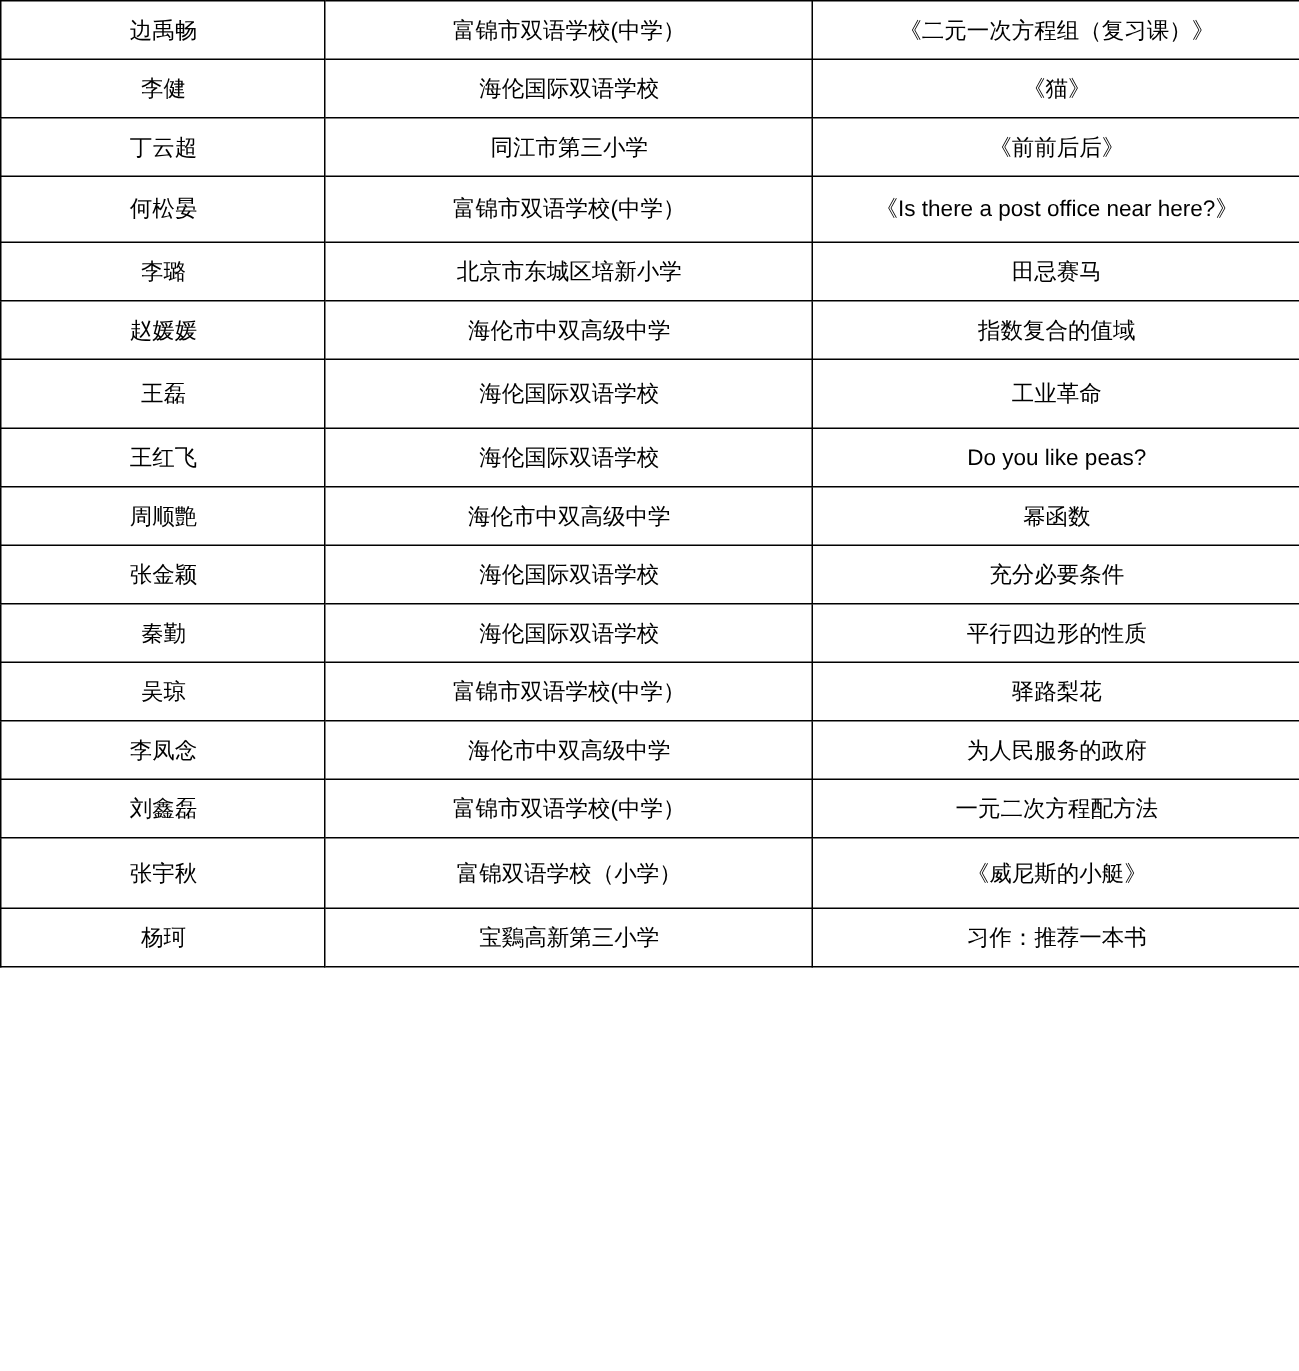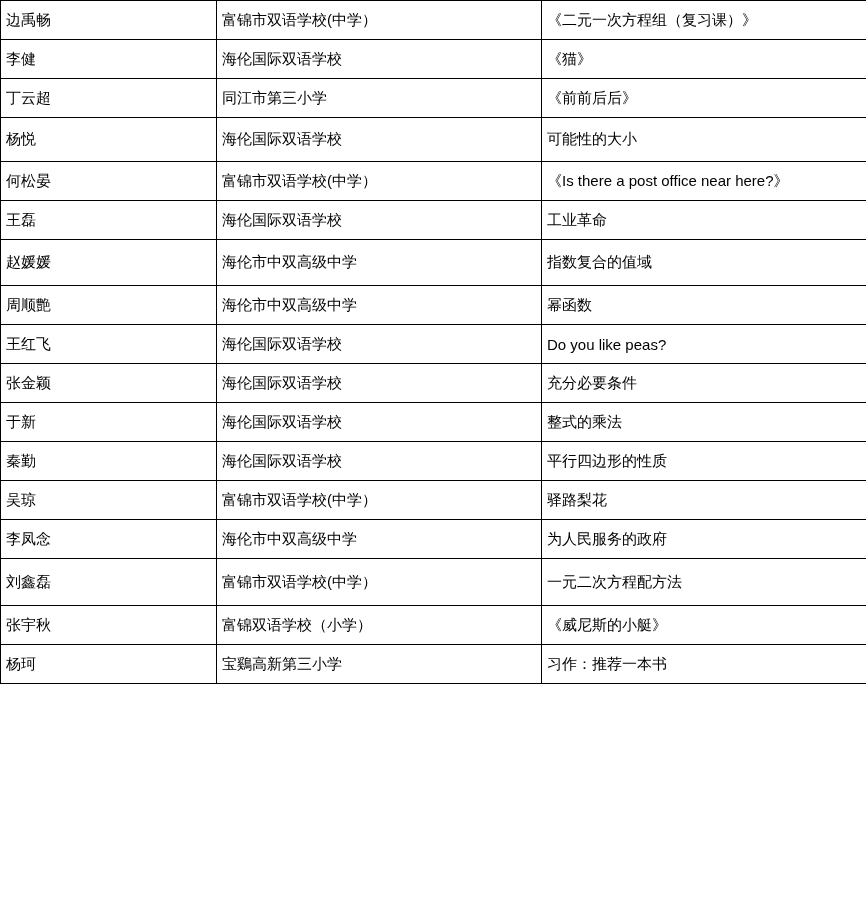--- a/index.html
+++ b/index.html
@@ -21,21 +21,21 @@
     font-size: 15px;
     color: #000000;
   }
   table.data-table td {
     border: 1px solid #000000;
     padding: 2px 4px 2px 5px;
     vertical-align: middle;
     overflow: hidden;
     white-space: nowrap;
   }
-  table.data-table tr { height: 39px; }
+  table.data-table tr { height: 39px; text-align: center; }
   table.data-table tr:nth-child(4)  { height: 44px; }
   table.data-table tr:nth-child(7)  { height: 46px; }
   table.data-table tr:nth-child(15) { height: 47px; }
   col.col-name   { width: 216px; }
   col.col-school { width: 325px; }
   col.col-lesson { width: 325px; }
 </style>
 </head>
 <body>
 
@@ -56,58 +56,53 @@
           <td>李健</td>
           <td>海伦国际双语学校</td>
           <td>《猫》</td>
         </tr>
         <tr>
           <td>丁云超</td>
           <td>同江市第三小学</td>
           <td>《前前后后》</td>
         </tr>
         <tr>
-          <td>杨悦</td>
-          <td>海伦国际双语学校</td>
-          <td>可能性的大小</td>
-        </tr>
-        <tr>
           <td>何松晏</td>
           <td>富锦市双语学校(中学）</td>
           <td>《Is there a post office near here?》</td>
+        </tr>
+        <tr>
+          <td>李璐</td>
+          <td>北京市东城区培新小学</td>
+          <td>田忌赛马</td>
+        </tr>
+        <tr>
+          <td>赵媛媛</td>
+          <td>海伦市中双高级中学</td>
+          <td>指数复合的值域</td>
         </tr>
         <tr>
           <td>王磊</td>
           <td>海伦国际双语学校</td>
           <td>工业革命</td>
         </tr>
         <tr>
-          <td>赵媛媛</td>
-          <td>海伦市中双高级中学</td>
-          <td>指数复合的值域</td>
+          <td>王红飞</td>
+          <td>海伦国际双语学校</td>
+          <td>Do you like peas?</td>
         </tr>
         <tr>
           <td>周顺艶</td>
           <td>海伦市中双高级中学</td>
           <td>幂函数</td>
         </tr>
         <tr>
-          <td>王红飞</td>
-          <td>海伦国际双语学校</td>
-          <td>Do you like peas?</td>
-        </tr>
-        <tr>
           <td>张金颖</td>
           <td>海伦国际双语学校</td>
           <td>充分必要条件</td>
-        </tr>
-        <tr>
-          <td>于新</td>
-          <td>海伦国际双语学校</td>
-          <td>整式的乘法</td>
         </tr>
         <tr>
           <td>秦勤</td>
           <td>海伦国际双语学校</td>
           <td>平行四边形的性质</td>
         </tr>
         <tr>
           <td>吴琼</td>
           <td>富锦市双语学校(中学）</td>
           <td>驿路梨花</td>

